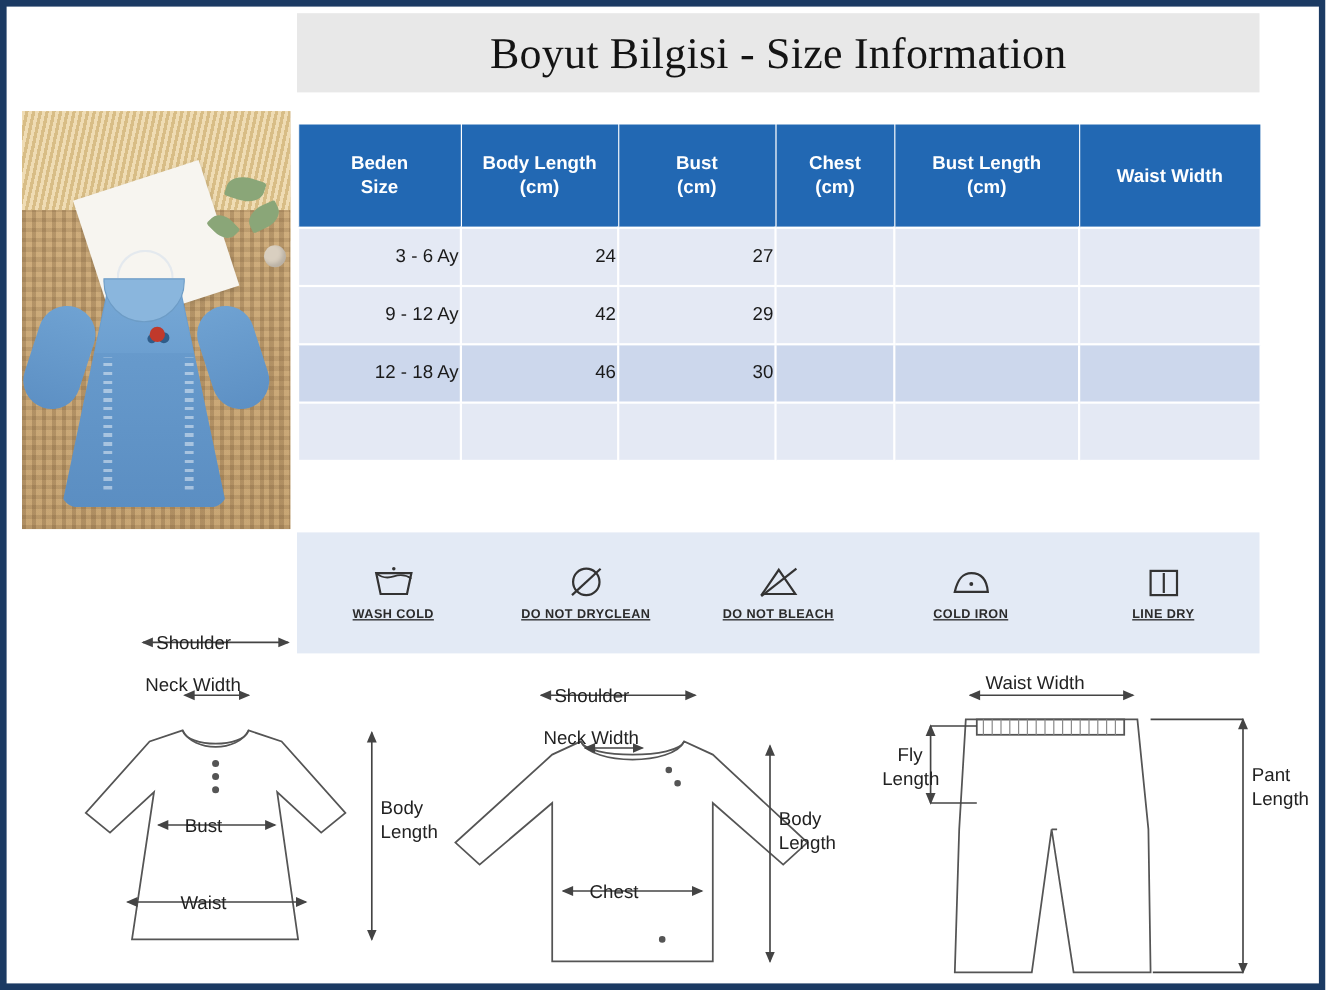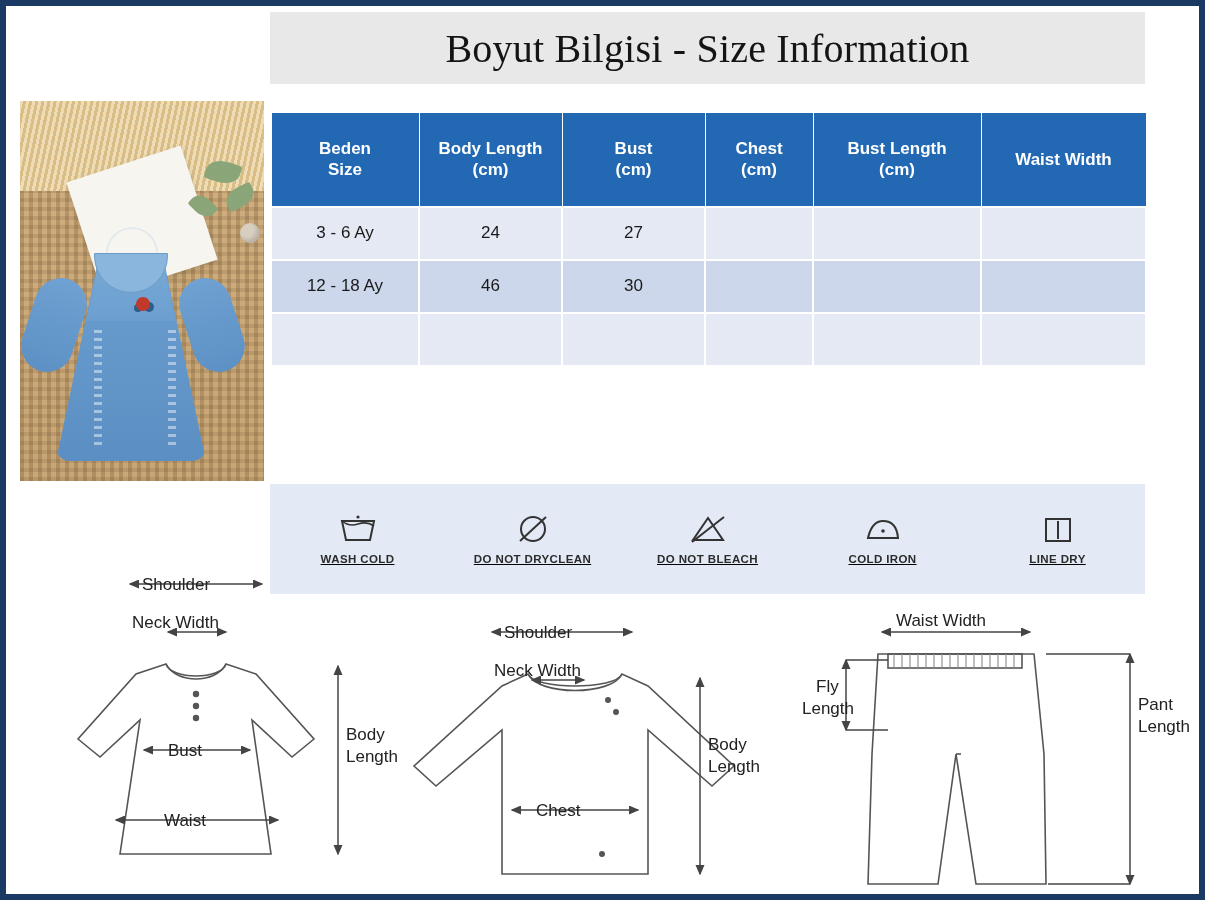--- a/index.html
+++ b/index.html
@@ -131,21 +131,21 @@
     height: 94px;
     vertical-align: middle;
     border: 1px solid #ffffff;
     line-height: 1.25;
     font-family: "Liberation Sans", sans-serif;
   }
   table.size-table td {
     background: #ccd7ec;
     color: #1a1a1a;
     font-size: 17px;
-    text-align: center;
+    text-align: right;
     height: 53px;
     border: 2px solid #ffffff;
     font-family: "Liberation Sans", sans-serif;
   }
   table.size-table tr.alt td { background: #e4e9f4; }
 
   
   .col-size   { width: 148px; }
   .col-bodyl  { width: 143px; }
   .col-bust   { width: 143px; }
@@ -249,20 +249,28 @@
       </thead>
       <tbody>
         <tr class="alt">
           <td>3 - 6 Ay</td>
           <td>24</td>
           <td>27</td>
           <td></td>
           <td></td>
           <td></td>
         </tr>
+        <tr class="alt">
+          <td>9 - 12 Ay</td>
+          <td>42</td>
+          <td>29</td>
+          <td></td>
+          <td></td>
+          <td></td>
+        </tr>
         <tr>
           <td>12 - 18 Ay</td>
           <td>46</td>
           <td>30</td>
           <td></td>
           <td></td>
           <td></td>
         </tr>
         <tr class="alt">
           <td></td>

